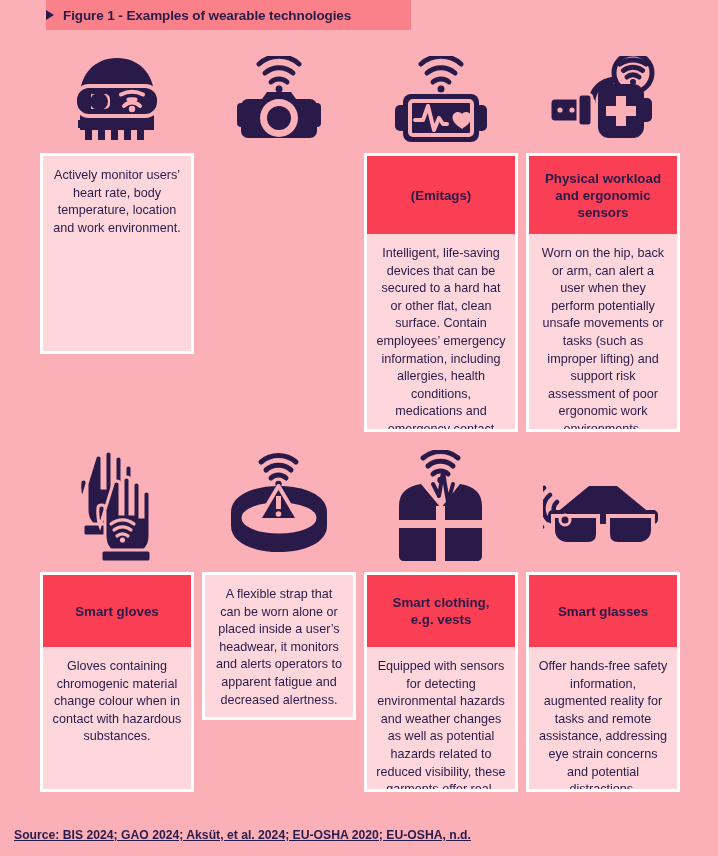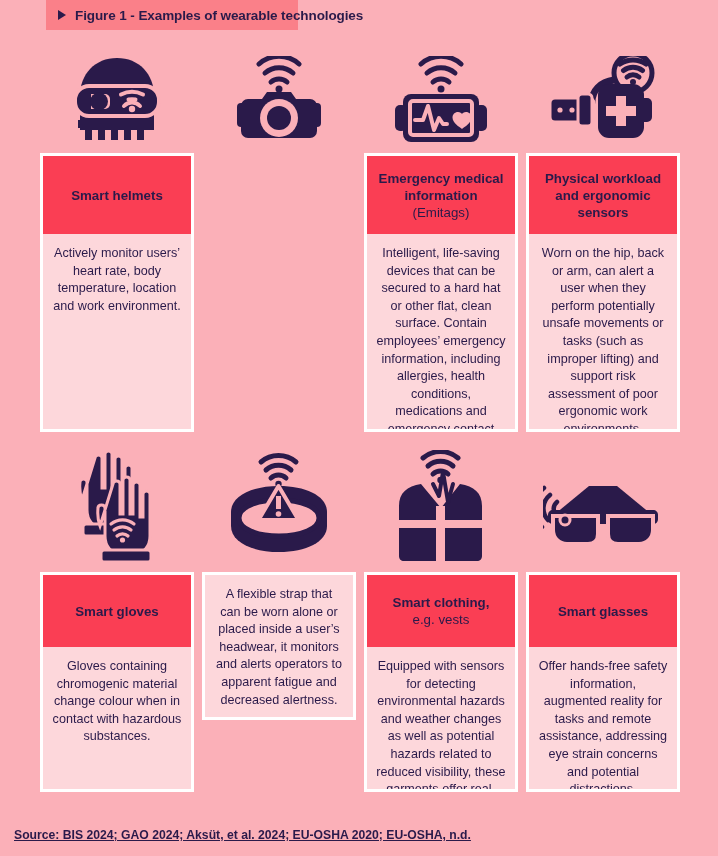--- a/index.html
+++ b/index.html
@@ -19,26 +19,25 @@
     height: 856px;
     background: #fbb0b8;
     box-sizing: border-box;
     padding-top: 8px;
   }
   
   .title-bar {
     position: absolute;
     left: 46px;
     top: 0;
-    width: 252px;
+    width: 365px;
     height: 30px;
     background: #fa8089;
     display: flex;
     align-items: center;
-    padding-left: 12px;
     box-sizing: border-box;
   }
   .title-caret {
     width: 0;
     height: 0;
     border-left: 8px solid #2a1a4a;
     border-top: 5.5px solid transparent;
     border-bottom: 5.5px solid transparent;
     margin-right: 9px;
     flex: none;
@@ -89,21 +88,21 @@
     padding: 16px 6px;
     box-sizing: border-box;
     display: flex;
     flex-direction: column;
     align-items: center;
     justify-content: center;
   }
   .row-1 .card-head { height: 78px; }
   .row-2 .card-head { height: 72px; }
   .card-head .sub {
-    font-weight: normal;
+    font-weight: bold;
     display: block;
   }
   .card-body {
     background: #fdd7db;
     color: #2a1a4a;
     text-align: center;
     font-size: 12.6px;
     line-height: 17.6px;
     padding: 11px 9px 10px 9px;
     box-sizing: border-box;
@@ -157,23 +156,20 @@
             <rect x="16" y="70" width="7" height="14"></rect>
             <rect x="29" y="70" width="7" height="14"></rect>
             <rect x="42" y="70" width="7" height="14"></rect>
             <rect x="55" y="70" width="7" height="14"></rect>
             <rect x="68" y="70" width="7" height="14"></rect>
           </g>
           <rect x="9" y="64" width="72" height="8" fill="#2a1a4a"></rect>
         </svg>
       </div>
       <div class="card">
-        <div class="card-head">
-          <span>Smart helmets</span>
-        </div>
         <div class="card-body">Actively monitor users’ heart rate, body temperature, location and work environment.</div>
       </div>
     </div>
 
     <div class="cell">
       <div class="icon-box">
         <svg width="92" height="86" viewBox="0 0 92 86">
           <g fill="none" stroke="#2a1a4a" stroke-width="5" stroke-linecap="round">
             <path d="M38 26a12 12 0 0 1 16 0"></path>
             <path d="M32 17a21 21 0 0 1 28 0"></path>
@@ -201,21 +197,20 @@
           <rect x="2" y="49" width="12" height="26" rx="5" fill="#2a1a4a"></rect>
           <rect x="82" y="49" width="12" height="26" rx="5" fill="#2a1a4a"></rect>
           <rect x="10" y="38" width="76" height="48" rx="8" fill="#2a1a4a"></rect>
           <rect x="17" y="45" width="62" height="34" rx="3" fill="none" stroke="#fbb0b8" stroke-width="4"></rect>
           <path d="M22 64h8l5-14 6 24 5-12 4 6h4" fill="none" stroke="#fbb0b8" stroke-width="4" stroke-linejoin="round" stroke-linecap="round"></path>
           <path d="M65 56c-3.2 0-5.5 2.4-5.5 5.6 0 5.4 7 9.6 9.5 11.4 2.5-1.8 9.5-6 9.5-11.4 0-3.2-2.3-5.6-5.5-5.6-2.2 0-3.4 1.1-4 2-0.6-.9-1.8-2-4-2z" fill="#fbb0b8"></path>
         </svg>
       </div>
       <div class="card">
         <div class="card-head">
-          <span>Emergency medical information</span>
           <span class="sub">(Emitags)</span>
         </div>
         <div class="card-body">Intelligent, life-saving devices that can be secured to a hard hat or other flat, clean surface. Contain employees’ emergency information, including allergies, health conditions, medications and emergency contact details.</div>
       </div>
     </div>
 
     <div class="cell">
       <div class="icon-box">
         <svg width="110" height="86" viewBox="0 0 110 86">
           <g fill="none" stroke="#2a1a4a" stroke-width="5" stroke-linecap="round">

